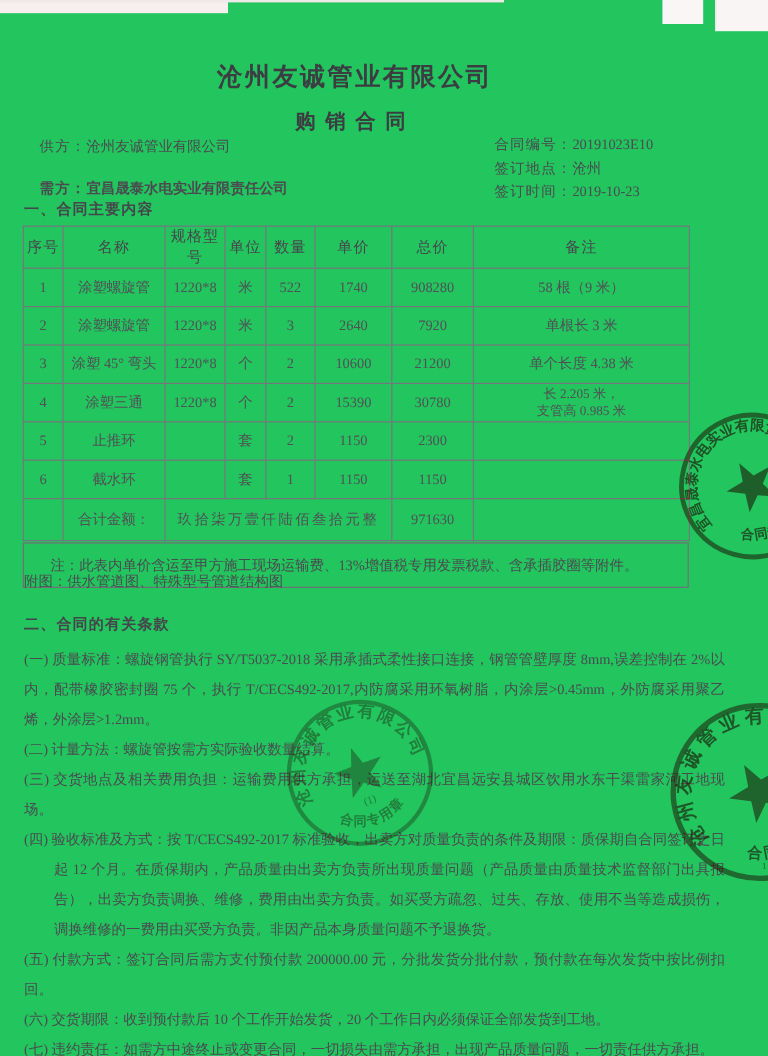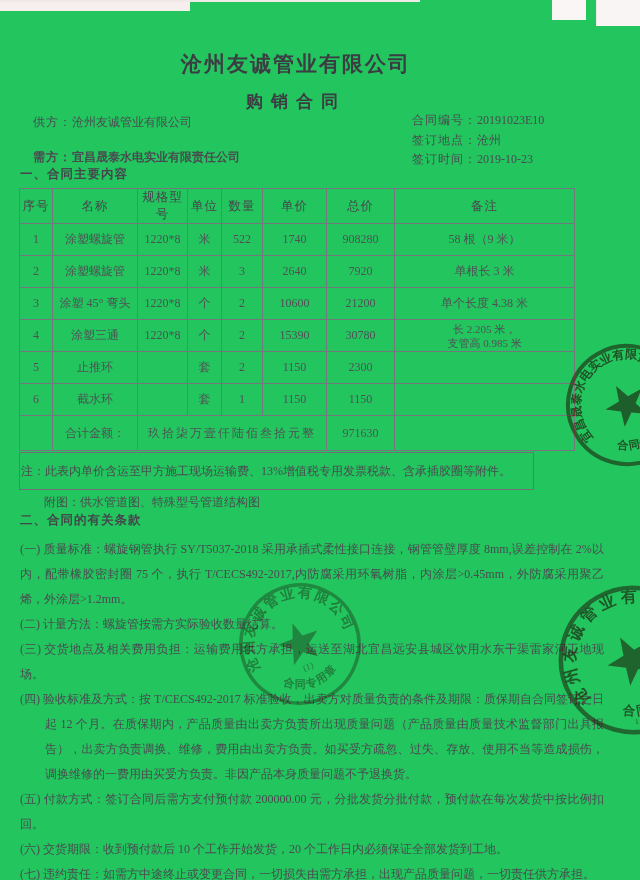--- a/index.html
+++ b/index.html
@@ -21,22 +21,22 @@
 
   .sec-head{font-size:12.5px;font-weight:600;color:#45464b;letter-spacing:1px;}
 
   table.main{border-collapse:collapse;table-layout:fixed;width:555px;font-size:12px;color:#505156;}
   table.main th,table.main td{border:1px solid #76777c;text-align:center;vertical-align:middle;padding:0 2px;overflow:hidden;font-weight:normal;}
   table.main th{height:29px;font-size:12.5px;letter-spacing:1px;color:#46474c;}
   table.main td{height:31px;}
   table.main tr.total-row td{height:34px;}
   td.remark-sm{font-size:11px;line-height:14px;white-space:pre-line;}
 
-  .note-box{left:19px;top:452px;width:515px;height:38px;border:1px solid #707176;box-sizing:border-box;
-            font-size:12px;color:#4a4b50;line-height:36px;padding-left:1px;white-space:nowrap;overflow:hidden;}
+  .note-box{left:19px;top:452px;width:555px;height:38px;border:1px solid #707176;box-sizing:border-box;
+            font-size:12px;color:#4a4b50;line-height:36px;padding-left:22px;white-space:nowrap;overflow:hidden;}
 
   .para{font-size:12px;color:#4a4b50;line-height:25px;}
 
   .clauses{left:20px;top:537px;width:584px;}
   .clauses p{margin:0;font-size:12px;color:#4a4b50;line-height:25px;text-align:justify;}
   .clauses p.hang{padding-left:25px;text-indent:-25px;}
 
   
   .stamp{mix-blend-mode:multiply;pointer-events:none;}
   .stamp svg{display:block;}
@@ -163,21 +163,21 @@
       <td>合计金额：</td>
       <td colspan="4" style="letter-spacing:2px;">玖拾柒万壹仟陆佰叁拾元整</td>
       <td>971630</td>
       <td></td>
     </tr>
   </tbody>
     </table>
 
   <div class="abs note-box">注：此表内单价含运至甲方施工现场运输费、13%增值税专用发票税款、含承插胶圈等附件。</div>
 
-  <div class="abs para" style="left:20px;top:490px;margin-left:24px;">附图：供水管道图、特殊型号管道结构图</div>
+  <div class="abs para" style="left:20px;top:472px;">附图：供水管道图、特殊型号管道结构图</div>
 
   <div class="abs sec-head" style="left:20px;top:512px;">二、合同的有关条款</div>
 
   <div class="abs clauses">
     <p>(一) 质量标准：螺旋钢管执行 SY/T5037-2018 采用承插式柔性接口连接，钢管管壁厚度 8mm,误差控制在 2%以内，配带橡胶密封圈 75 个，执行 T/CECS492-2017,内防腐采用环氧树脂，内涂层&gt;0.45mm，外防腐采用聚乙烯，外涂层&gt;1.2mm。</p>
     <p>(二) 计量方法：螺旋管按需方实际验收数量结算。</p>
     <p>(三) 交货地点及相关费用负担：运输费用供方承担，运送至湖北宜昌远安县城区饮用水东干渠雷家河工地现场。</p>
     <p class="hang">(四) 验收标准及方式：按 T/CECS492-2017 标准验收，出卖方对质量负责的条件及期限：质保期自合同签订之日起 12 个月。在质保期内，产品质量由出卖方负责所出现质量问题（产品质量由质量技术监督部门出具报告），出卖方负责调换、维修，费用由出卖方负责。如买受方疏忽、过失、存放、使用不当等造成损伤，调换维修的一费用由买受方负责。非因产品本身质量问题不予退换货。</p>
     <p>(五) 付款方式：签订合同后需方支付预付款 200000.00 元，分批发货分批付款，预付款在每次发货中按比例扣回。</p>
     <p>(六) 交货期限：收到预付款后 10 个工作开始发货，20 个工作日内必须保证全部发货到工地。</p>

